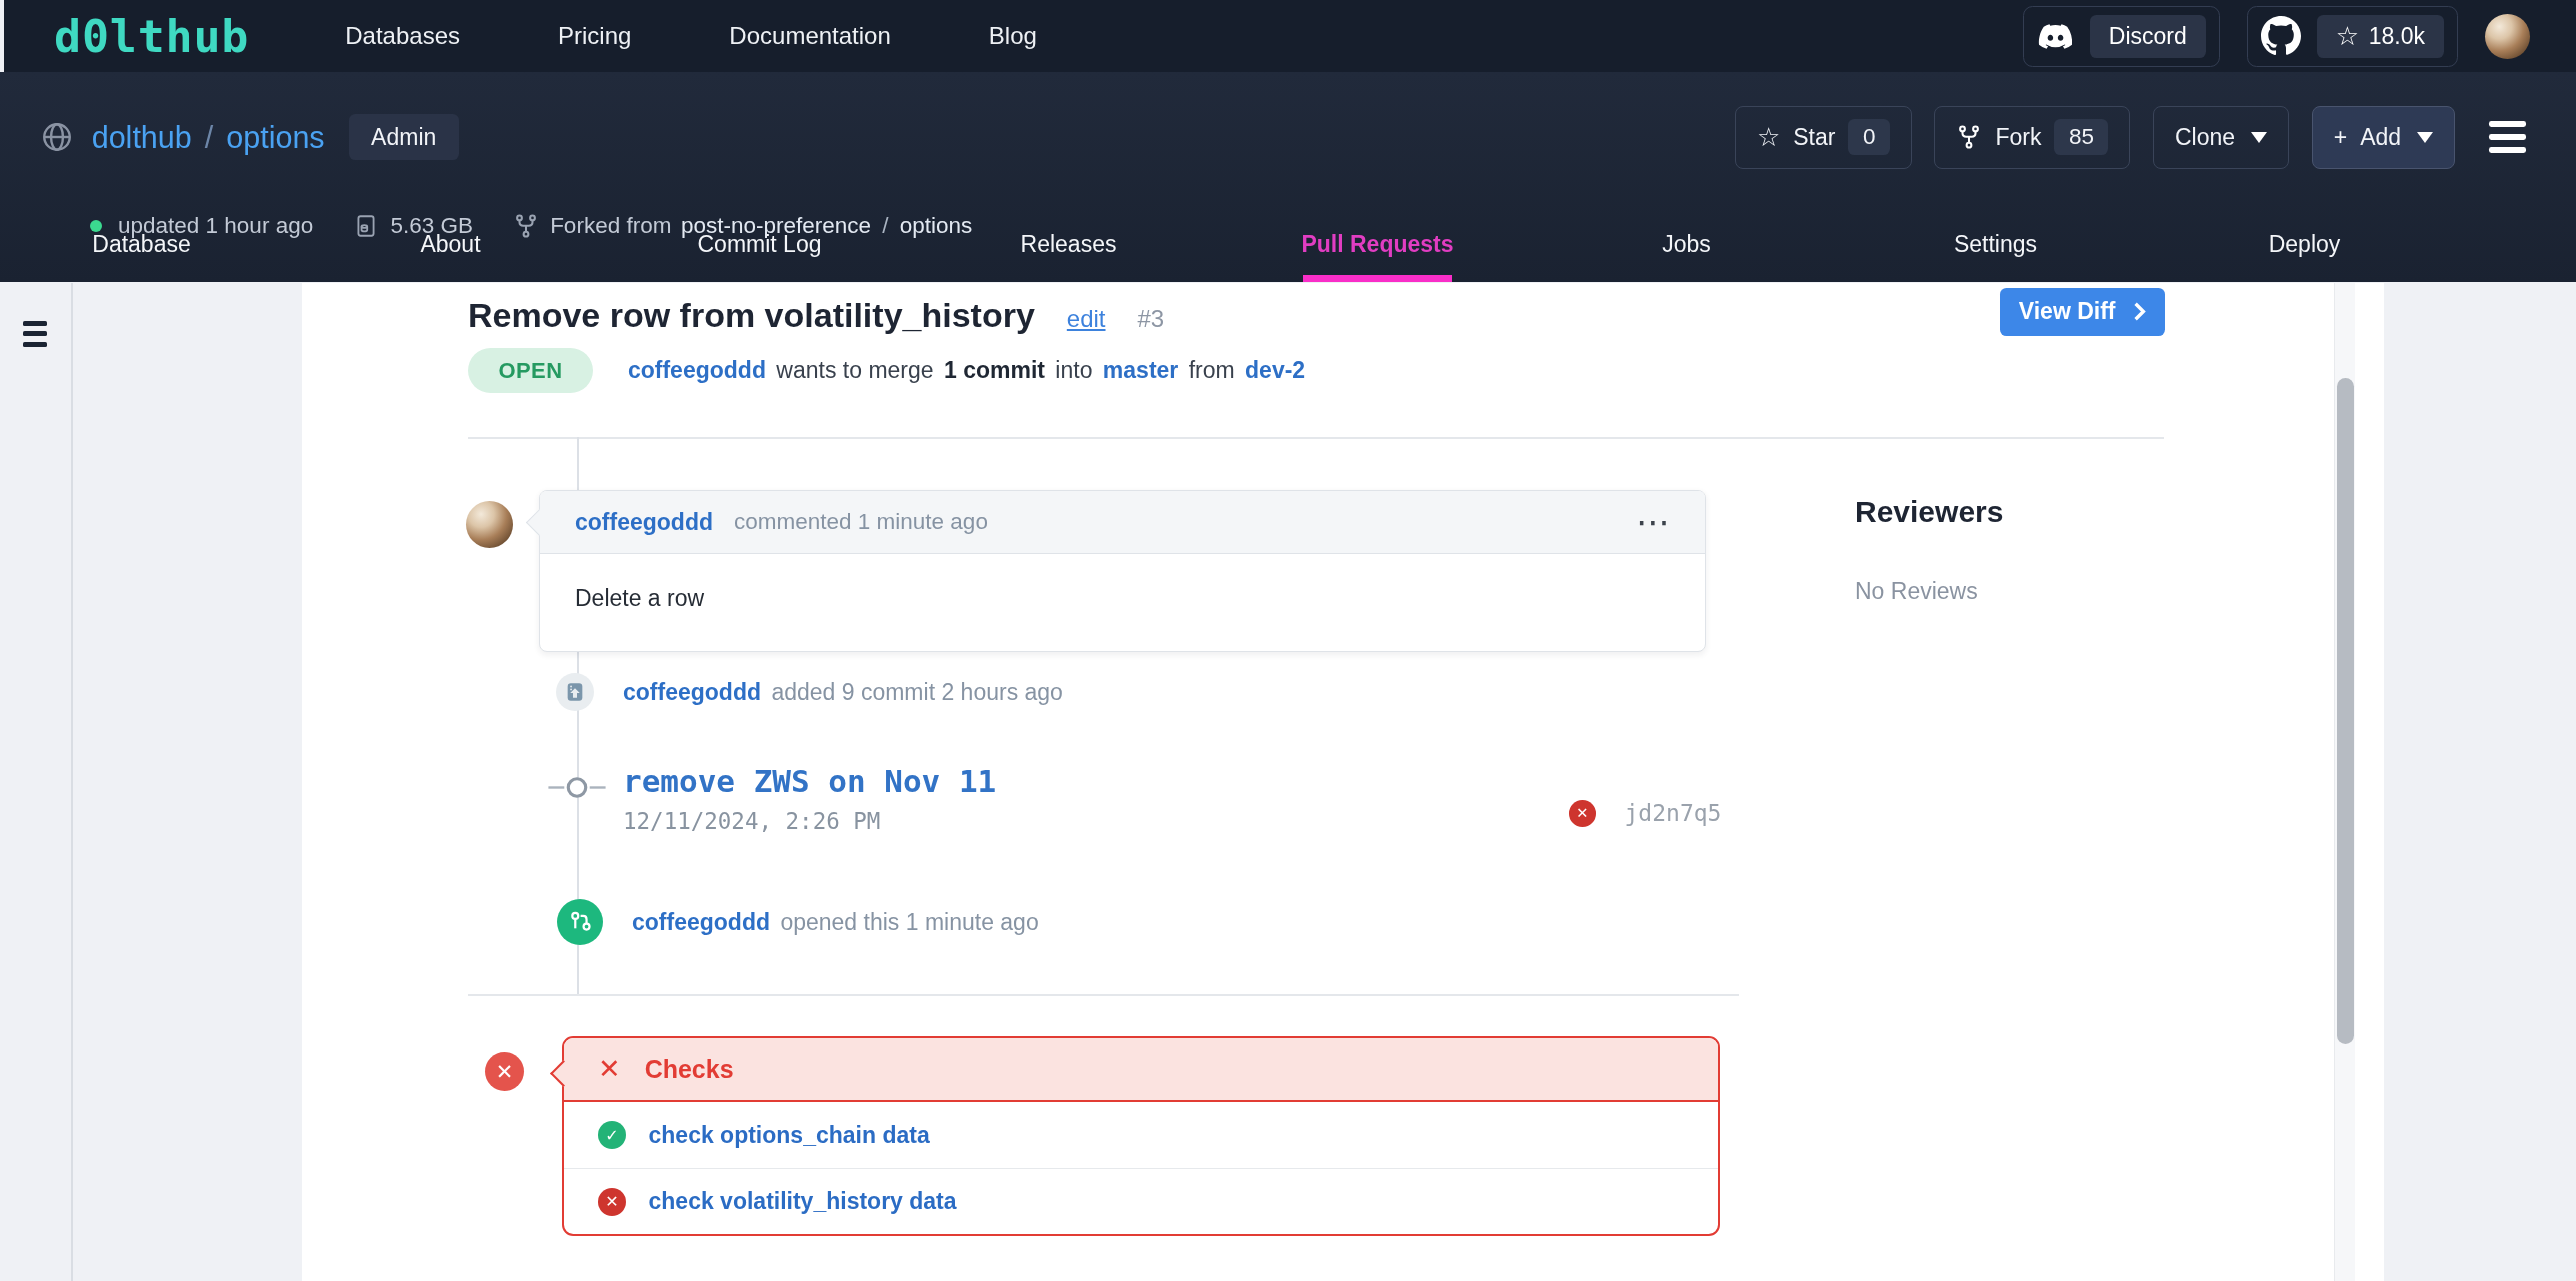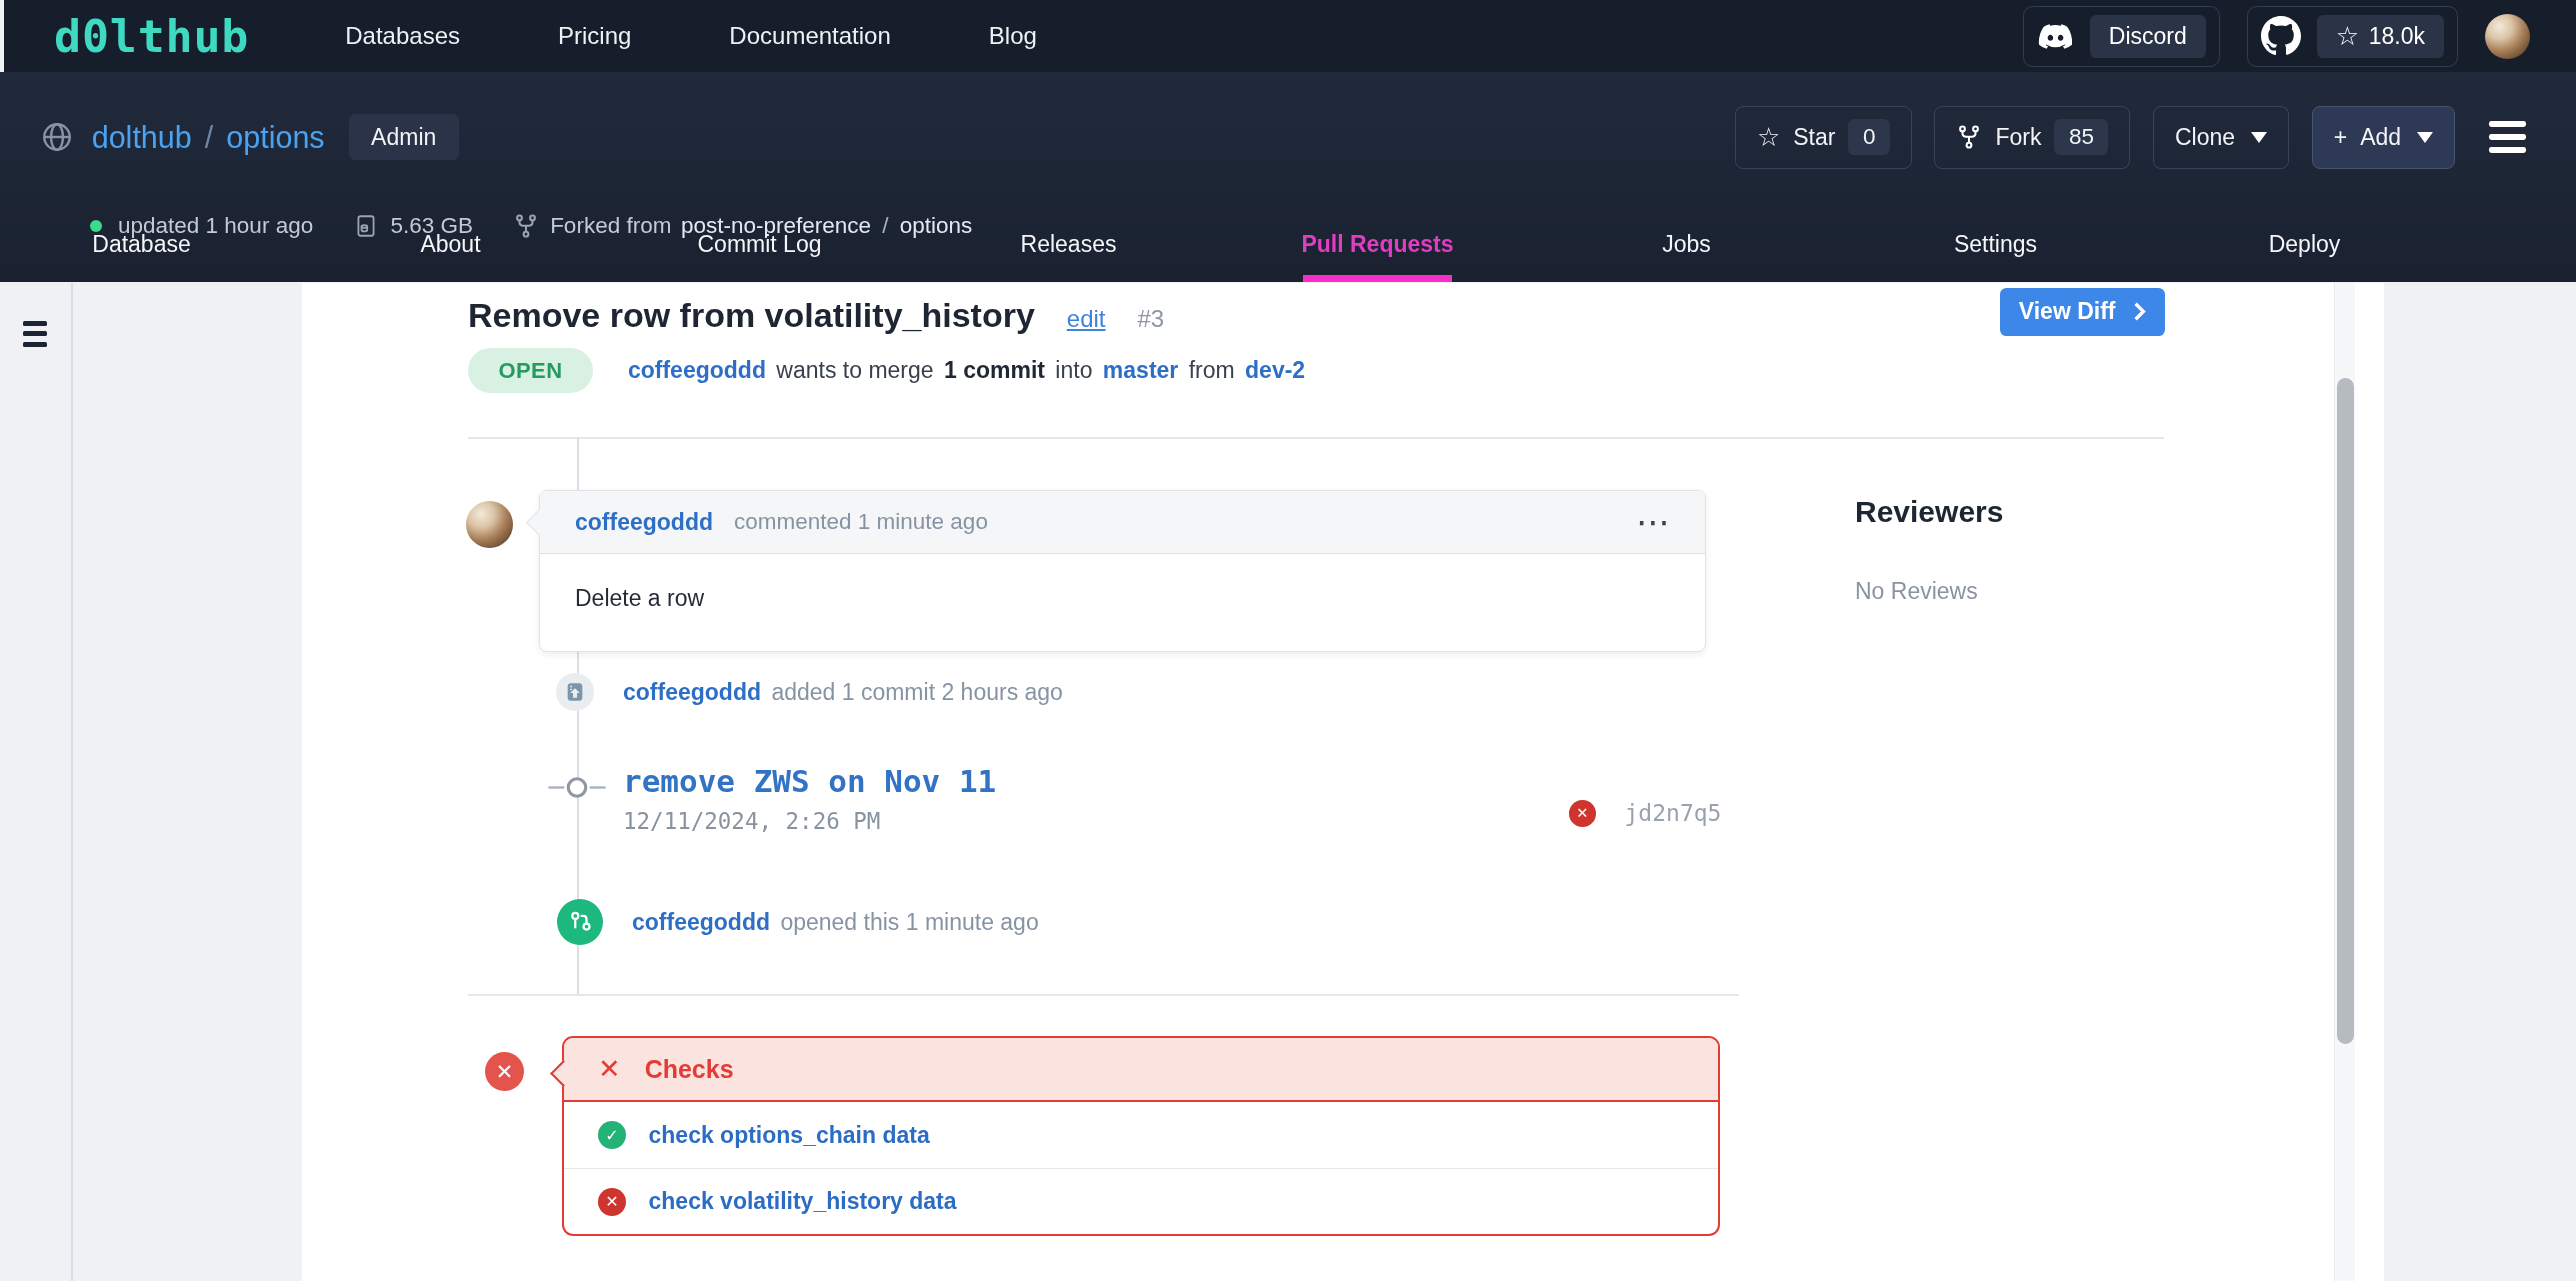--- a/index.html
+++ b/index.html
@@ -339,21 +339,21 @@
     <span class="ev-icon gray">
       <svg width="22" height="22" viewBox="0 0 24 24">
           <rect x="4" y="2.5" width="16" height="19" rx="3.5" fill="#7b96ab"></rect>
           <path d="M12 8l5.2 5.2h-3v5h-4.4v-5h-3z" fill="#e9edf0"></path>
           <circle cx="7.7" cy="6" r="1" fill="#e9edf0"></circle>
           <circle cx="7.7" cy="9.2" r="1" fill="#e9edf0"></circle>
         </svg>
     </span>
     <span class="ev-text">
       <a class="lnk">coffeegoddd</a>
-      <span>added 1 commit 2 hours ago</span>
+      <span>added 9 commit 2 hours ago</span>
     </span>
   </div>
 
   <span class="commit-node">
     <svg width="58" height="27" viewBox="0 0 72 34">
         <line x1="0" y1="17" x2="20" y2="17" stroke="#aab3bd" stroke-width="3"></line>
         <line x1="52" y1="17" x2="72" y2="17" stroke="#aab3bd" stroke-width="3"></line>
         <circle cx="36" cy="17" r="11" fill="#fff" stroke="#8e98a4" stroke-width="4"></circle>
       </svg>
   </span>

